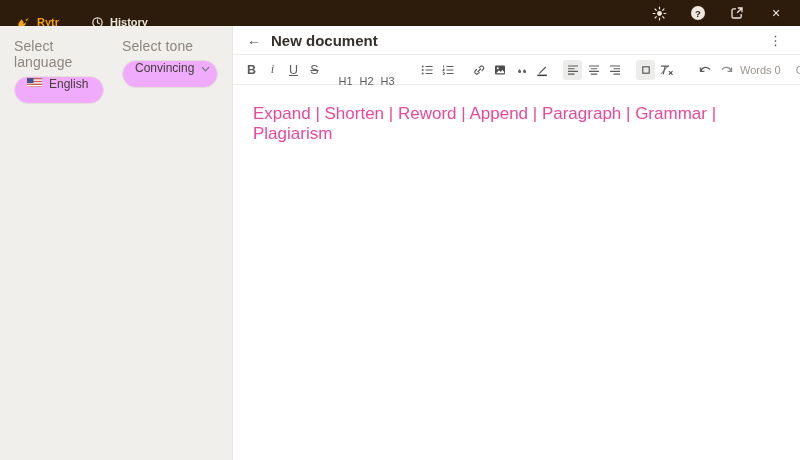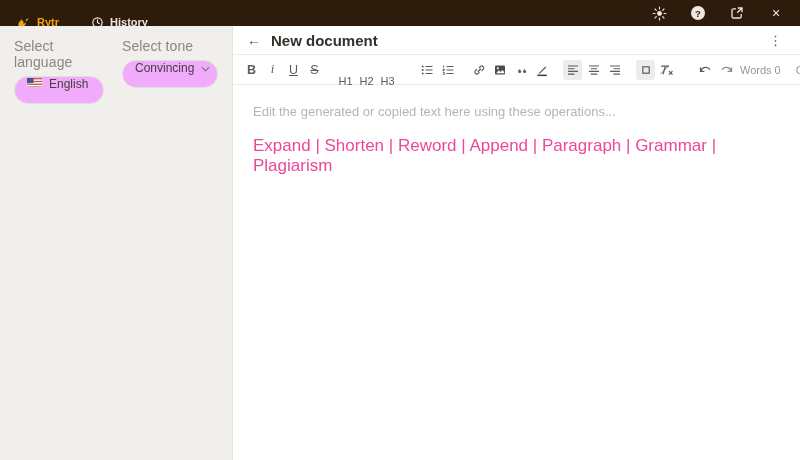--- a/index.html
+++ b/index.html
@@ -274,19 +274,18 @@
           </svg>
         </span>
 
         <div class="counters">
           <span class="counter"><span>Words</span><span>0</span></span>
           <span class="counter"><span>Characters</span></span>
         </div>
       </div>
 
       <div class="editor">
-        <p class="ph">Edit the generated or copied text here using these operations...</p>
         <p class="ops">Expand | Shorten | Reword | Append | Paragraph | Grammar | Plagiarism</p>
       </div>
 
     </main>
   </div>
 </div>
 
 </body></html>

